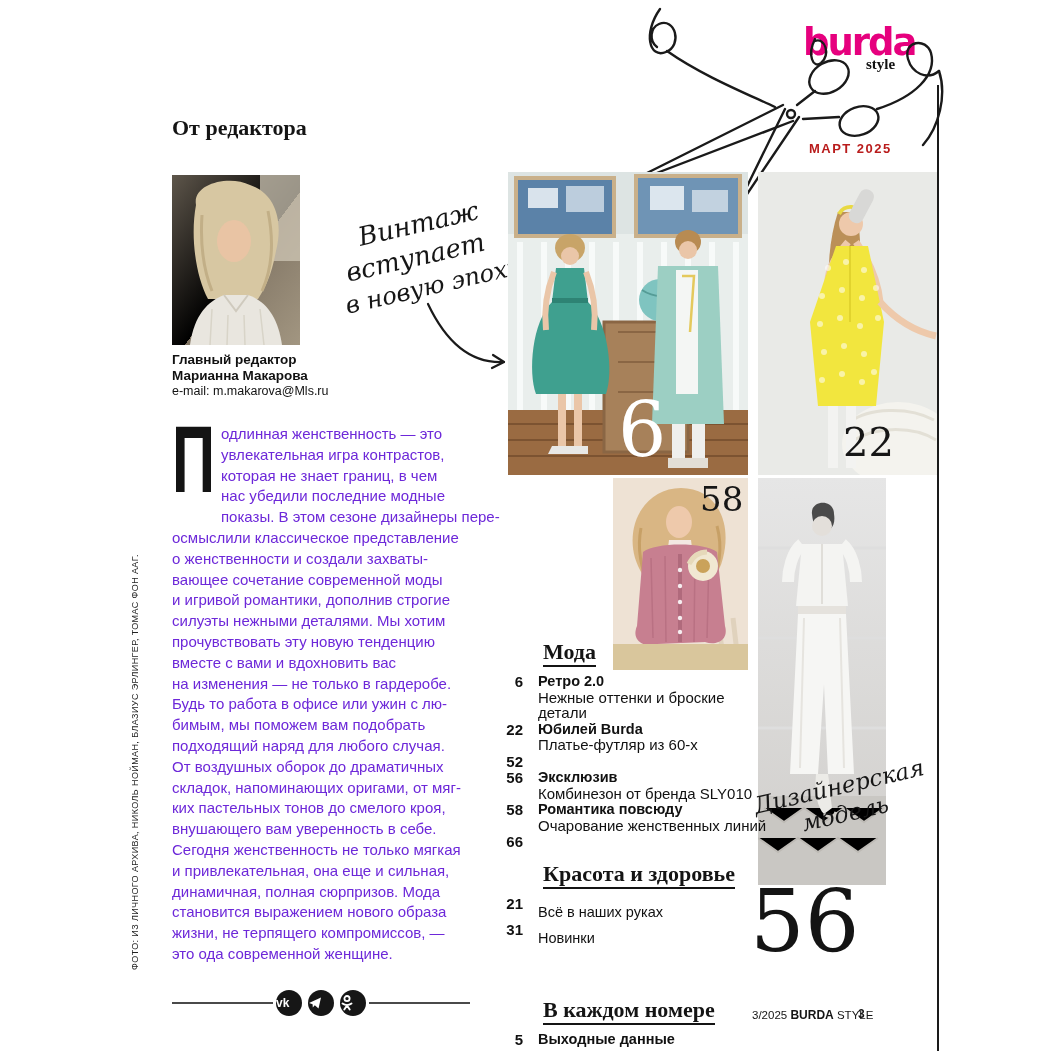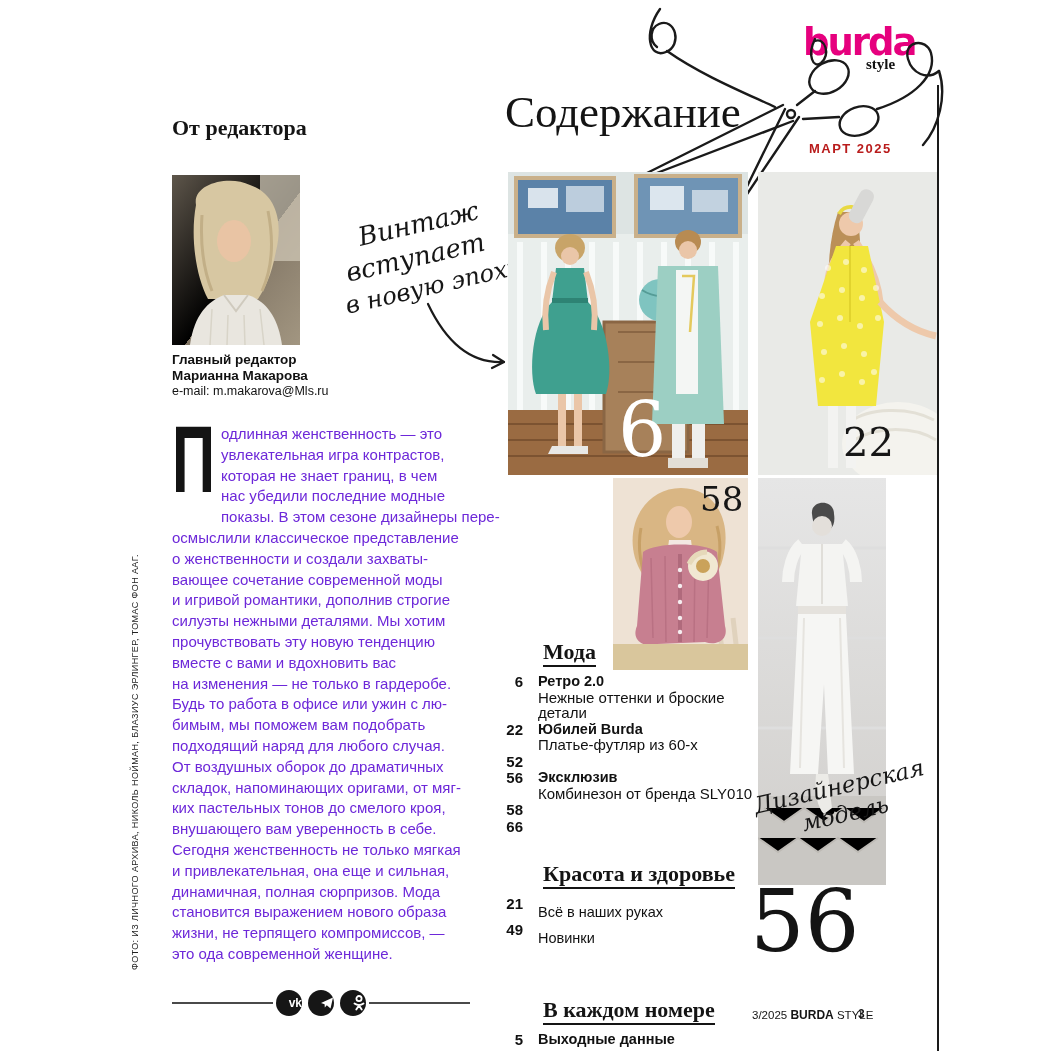--- a/index.html
+++ b/index.html
@@ -57,35 +57,34 @@
   .toc-entry{display:flex;margin-bottom:1px;}
   .toc-num{width:28px;text-align:right;font-weight:bold;font-size:15px;line-height:15.5px;flex:none;}
   .toc-body{margin-left:15px;}
   .toc-t{font-weight:bold;font-size:14.5px;line-height:15.5px;}
   .toc-t.reg{font-weight:normal;margin-top:9px;}
   .toc-s{font-weight:normal;font-size:15px;line-height:15.5px;}
   
   .social{left:172px;top:988px;width:298px;height:30px;display:flex;align-items:center;}
   .rule{flex:1;height:2px;background:#4a4a4a;}
   .soc-ic{width:26px;height:26px;border-radius:50%;background:#161616;margin:0 3px;
-          display:flex;align-items:center;justify-content:flex-end;flex:none;}
+          display:flex;align-items:center;justify-content:flex-start;flex:none;}
   .footer-r{left:752px;top:1008px;font-size:11.5px;color:#141414;}
   .footer-r b{font-size:12px;}
   .pageno{left:858px;top:1007px;font-size:12px;font-weight:bold;color:#141414;}
   .edge{left:937px;top:85px;width:2px;height:966px;background:#1a1a1a;}
   svg{display:block;}
 </style>
 </head>
 <body>
 
 <div class="page">
 
   <div class="abs brand">burda</div>
   <div class="abs brand-sub">style</div>
-  <div class="abs contents-title">Содержание</div>
   <div class="abs issue">МАРТ 2025</div>
 
   <div class="abs" style="left:605px;top:5px">
     <svg width="340" height="215" viewBox="0 0 340 215">
       <g stroke="#1a1a1a" stroke-width="2.4" fill="none" stroke-linecap="round">
         <path d="M55,4 C38,28 44,54 61,47 C78,40 70,12 54,19 C45,23 44,36 52,42"></path>
         <path d="M62,46 C96,70 140,88 170,102"></path>
         <path d="M210,34 C202,50 208,64 216,58 C226,50 220,32 210,36"></path>
         <path d="M10,184 L178,100"></path>
         <path d="M10,184 L188,116"></path>
@@ -343,38 +342,42 @@
       </div>
       <div class="toc-entry">
         <div class="toc-num">56</div>
         <div class="toc-body">
             <div class="toc-t">Эксклюзив</div>
         <div class="toc-s">Комбинезон от бренда SLY010</div>
           </div>
       </div>
       <div class="toc-entry">
         <div class="toc-num">58</div>
+        <div class="toc-body">
+            <div class="toc-t">Романтика повсюду</div>
+        <div class="toc-s">Очарование женственных линий</div>
+          </div>
       </div>
       <div class="toc-entry">
         <div class="toc-num">66</div>
       </div>
     </div>
   </div>
 
   <div class="toc-sec s2">
     <div class="toc-h">Красота и здоровье</div>
     <div class="toc-list">
       <div class="toc-entry">
         <div class="toc-num">21</div>
         <div class="toc-body">
             <div class="toc-t reg">Всё в наших руках</div>
           </div>
       </div>
       <div class="toc-entry">
-        <div class="toc-num">49</div>
+        <div class="toc-num">31</div>
         <div class="toc-body">
             <div class="toc-t reg">Новинки</div>
           </div>
       </div>
     </div>
   </div>
 
   <div class="toc-sec s3">
     <div class="toc-h">В каждом номере</div>
     <div class="toc-list">

